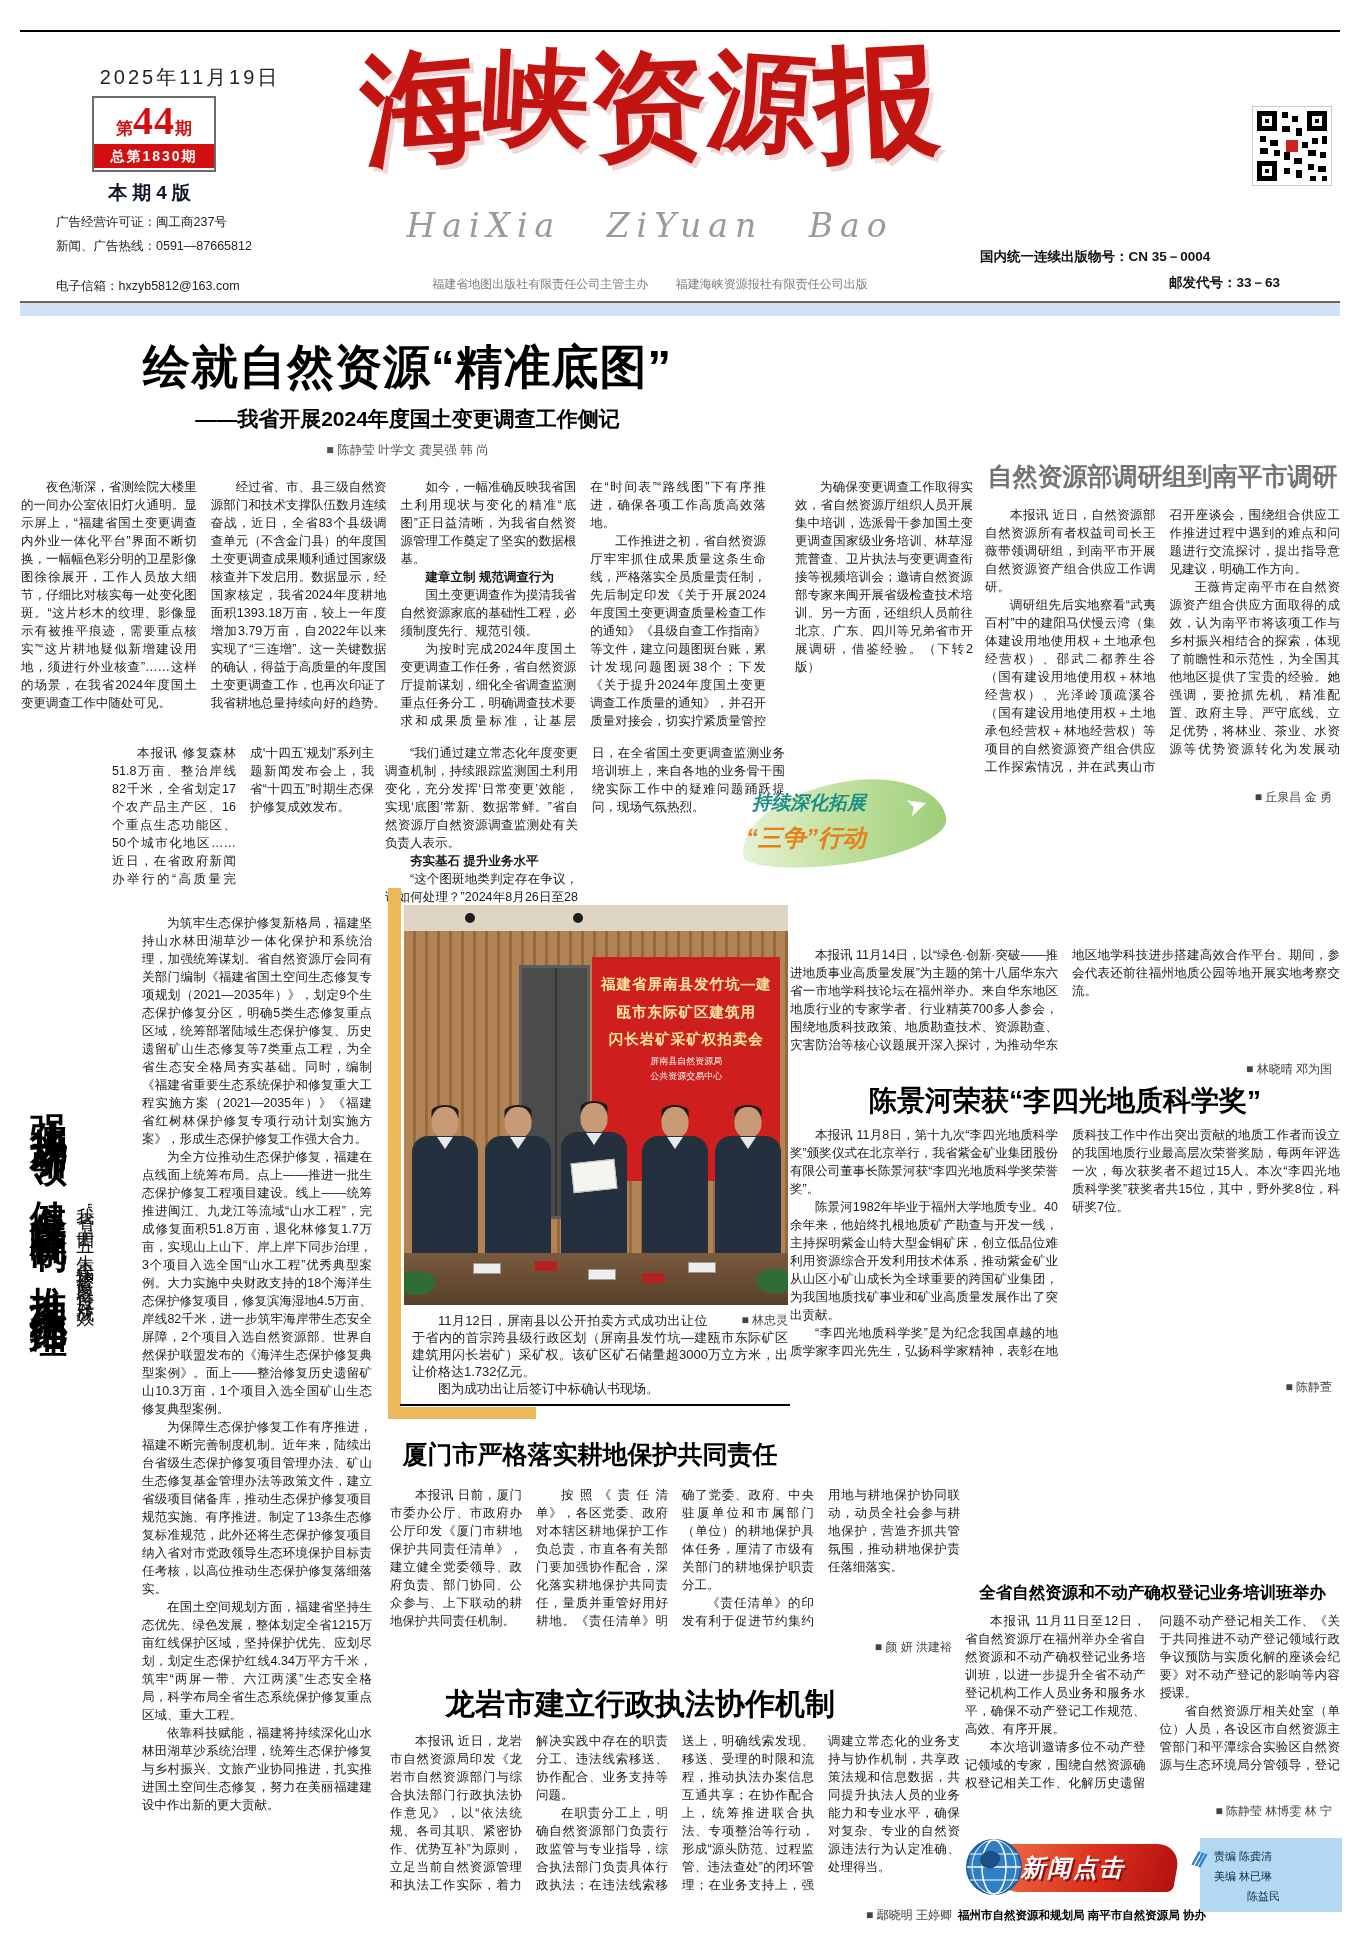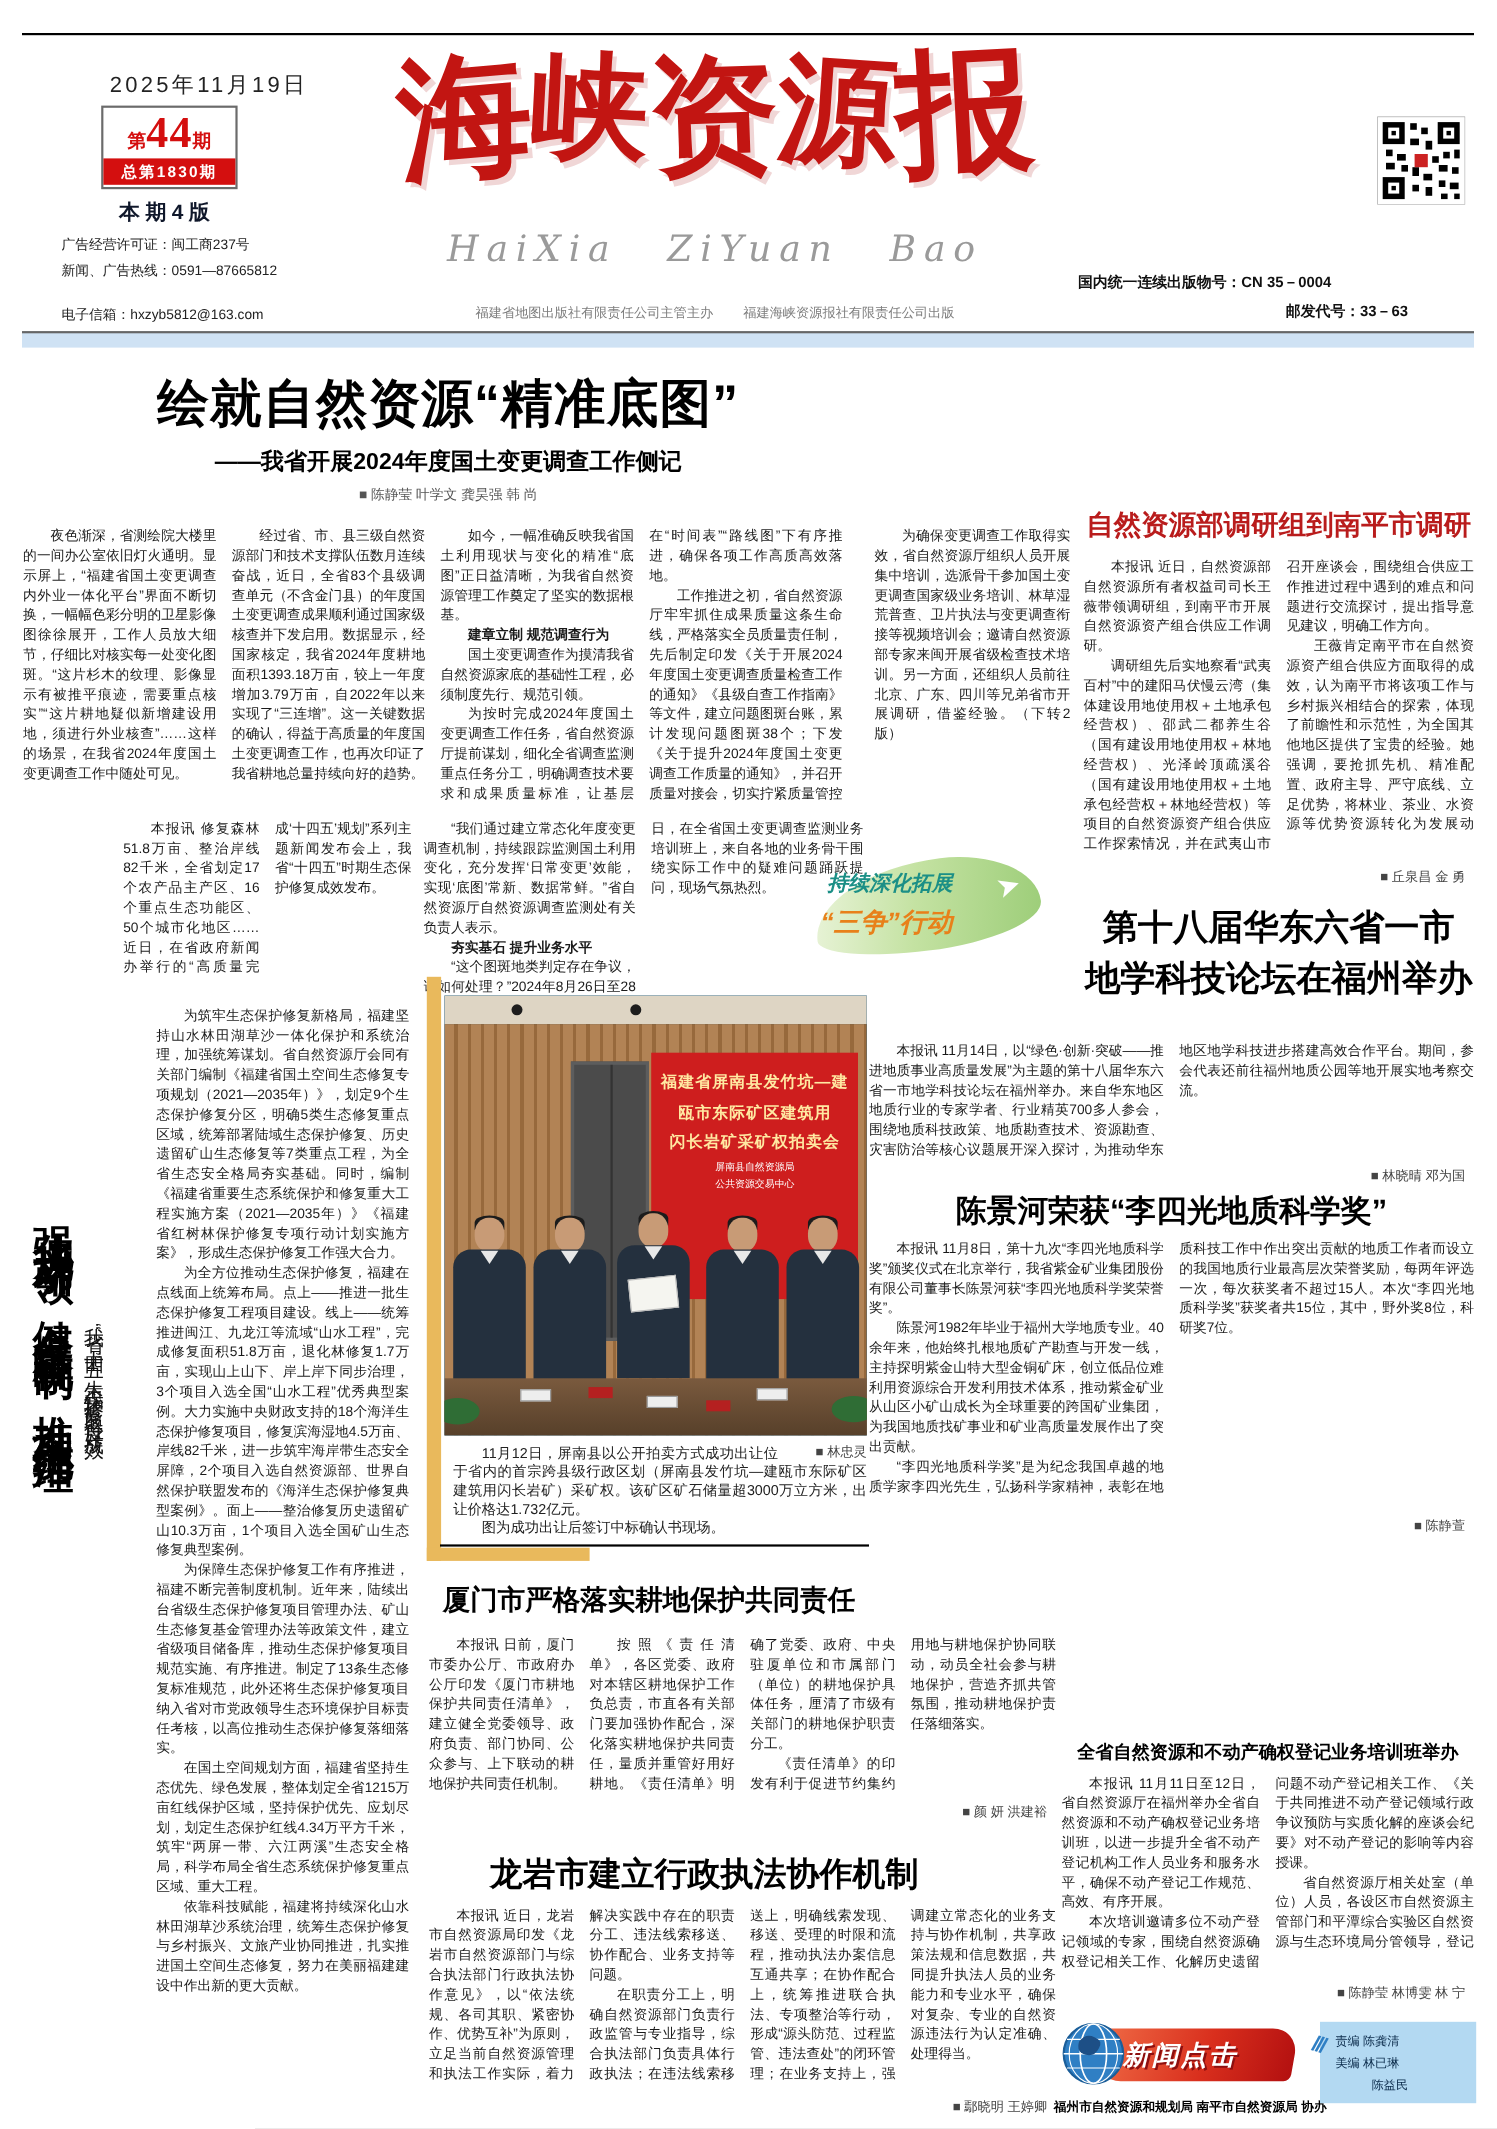--- a/index.html
+++ b/index.html
@@ -49,21 +49,21 @@
   #lead-body-c{left:795px;top:478px;width:178px;height:292px;}
   
   #sz-banner{left:740px;top:776px;width:206px;height:96px;z-index:6;}
   #sz-leaf{position:absolute;left:0;top:6px;width:206px;height:82px;transform:rotate(-7deg);
            background:linear-gradient(100deg,#eaf4da 0%,#c4e2a2 45%,#9ccd78 100%);
            border-radius:58% 42% 52% 48% / 75% 60% 40% 25%;}
   #sz-arrow{position:absolute;right:18px;top:14px;color:#fff;font-size:26px;transform:rotate(-18deg);}
   #sz-l1{position:absolute;left:12px;top:14px;font-size:19px;font-weight:bold;font-style:italic;color:#1b8f86;}
   #sz-l2{position:absolute;left:6px;top:46px;font-size:24px;font-weight:bold;font-style:italic;color:#e8801a;}
   
-  #np-title{left:985px;top:460px;width:355px;text-align:center;font-size:25px;font-weight:900;color:#b91c1c;}
+  #np-title{left:985px;top:460px;width:355px;text-align:center;font-size:25px;font-weight:900;color:#737373;}
   #np-body{left:985px;top:506px;width:355px;}
   #np-cols{height:280px;column-count:2;}
   #hd-title{left:985px;top:820px;width:355px;text-align:center;font-size:32px;font-weight:900;line-height:1.45;color:#000;}
   #hd-body{left:790px;top:946px;width:550px;}
   #hd-cols{height:112px;column-count:2;}
   #cj-title{left:790px;top:1082px;width:550px;text-align:center;font-size:28px;font-weight:900;color:#000;}
   #cj-body{left:790px;top:1126px;width:550px;}
   #cj-cols{height:250px;column-count:2;}
   #tr-title{left:965px;top:1582px;width:375px;text-align:center;font-size:16.5px;font-weight:900;color:#000;}
   #tr-body{left:965px;top:1612px;width:375px;}
@@ -229,24 +229,20 @@
   <div class="abs" id="np-title">自然资源部调研组到南平市调研</div>
   <div class="abs" id="np-body">
     <div class="bodytext cols" id="np-cols">
       <p>本报讯 近日，自然资源部自然资源所有者权益司司长王薇带领调研组，到南平市开展自然资源资产组合供应工作调研。</p>
       <p>调研组先后实地察看“武夷百村”中的建阳马伏慢云湾（集体建设用地使用权＋土地承包经营权）、邵武二都养生谷（国有建设用地使用权＋林地经营权）、光泽岭顶疏溪谷（国有建设用地使用权＋土地承包经营权＋林地经营权）等项目的自然资源资产组合供应工作探索情况，并在武夷山市召开座谈会，围绕组合供应工作推进过程中遇到的难点和问题进行交流探讨，提出指导意见建议，明确工作方向。</p>
       <p>王薇肯定南平市在自然资源资产组合供应方面取得的成效，认为南平市将该项工作与乡村振兴相结合的探索，体现了前瞻性和示范性，为全国其他地区提供了宝贵的经验。她强调，要抢抓先机、精准配置、政府主导、严守底线、立足优势，将林业、茶业、水资源等优势资源转化为发展动力，打造具有全国示范意义的“福建经验”。</p>
     </div>
     <div class="byline-line">■ 丘泉昌 金 勇</div>
   </div>
 
-  <div class="abs" id="hd-title">
-    <div>第十八届华东六省一市</div>
-    <div>地学科技论坛在福州举办</div>
-  </div>
   <div class="abs" id="hd-body">
     <div class="bodytext cols" id="hd-cols">
       <p>本报讯 11月14日，以“绿色·创新·突破——推进地质事业高质量发展”为主题的第十八届华东六省一市地学科技论坛在福州举办。来自华东地区地质行业的专家学者、行业精英700多人参会，围绕地质科技政策、地质勘查技术、资源勘查、灾害防治等核心议题展开深入探讨，为推动华东地区地学科技进步搭建高效合作平台。期间，参会代表还前往福州地质公园等地开展实地考察交流。</p>
     </div>
     <div class="byline-line">■ 林晓晴 邓为国</div>
   </div>
 
   <div class="abs" id="cj-title">陈景河荣获“李四光地质科学奖”</div>
   <div class="abs" id="cj-body">
     <div class="bodytext cols" id="cj-cols">

